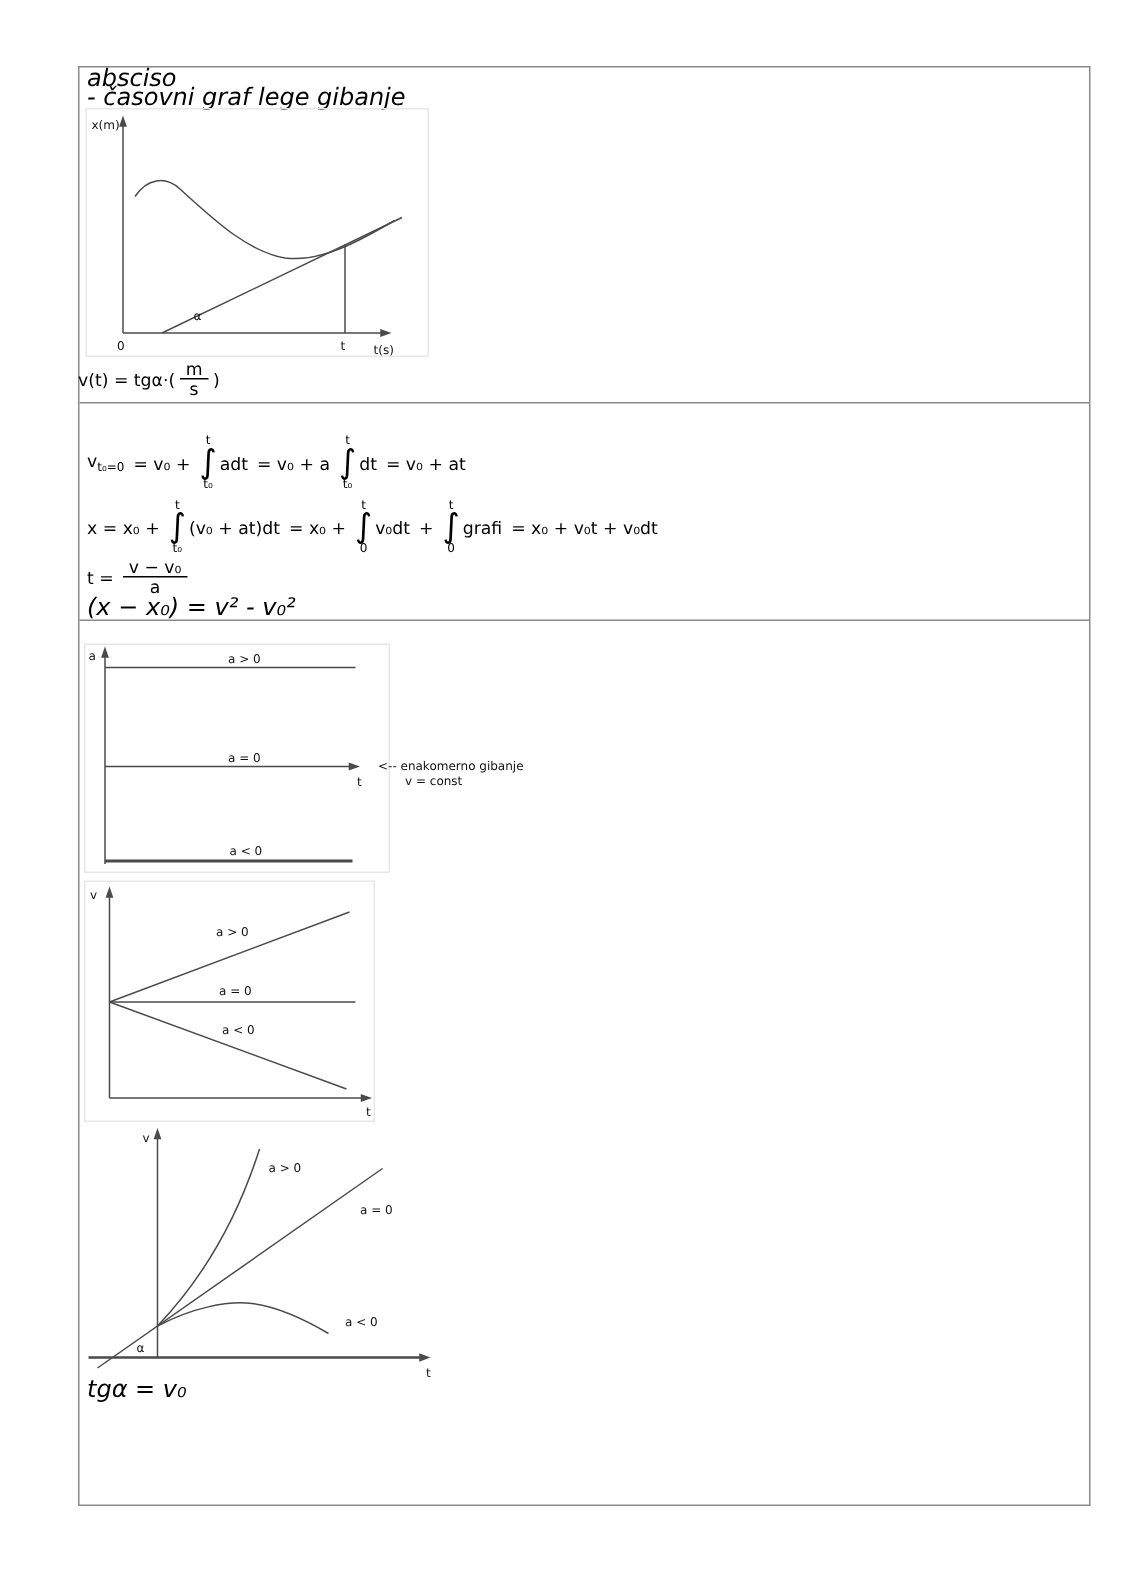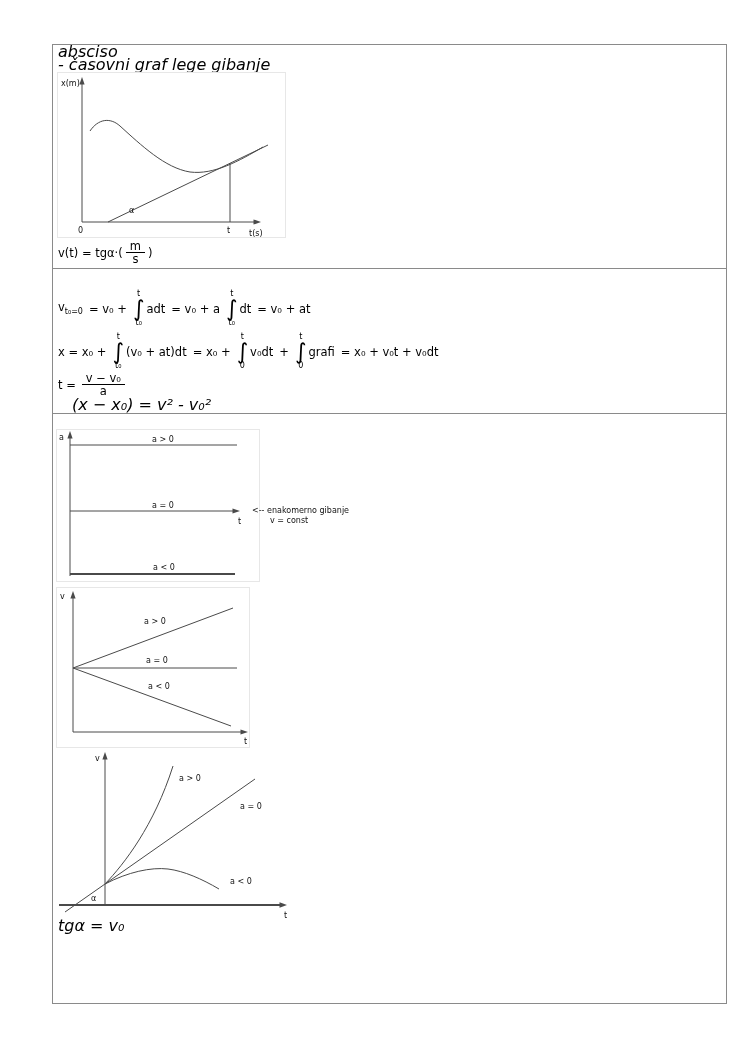--- a/index.html
+++ b/index.html
@@ -42,21 +42,21 @@
     <path class="gl" d="M 33,59 C 41,47 53,45 63,54 C 84,73 108,96 133,100 C 157,103 182,89 206,75"></path>
     <line class="gl" x1="51" y1="150" x2="211" y2="73"></line>
     <line class="gl" x1="173" y1="150" x2="173" y2="91"></line>
     <text x="4" y="14">x(m)</text>
     <text x="21" y="161">0</text>
     <text x="170" y="161">t</text>
     <text x="192" y="164">t(s)</text>
     <text x="72" y="141">α</text>
   </svg>
 
-  <div class="fline" style="left:58px;top:240px">
+  <div class="fline" style="left:52px;top:240px">
     <span>v(t) = tgα·(</span>
     <span class="frac" style="margin:0 -3px"><span class="num">m</span><span>s</span></span>
     <span>)</span>
   </div>
 
 
   <div class="fline" style="left:58px;top:290px">
     <span><span>v</span><sub class="ssub">t₀=0</sub></span>
     <span>= v₀ +</span>
     <span class="integral"><span class="int-lim">t</span><span class="int-sign">∫</span><span class="int-lim">t₀</span></span>
@@ -78,21 +78,21 @@
     <span class="integral"><span class="int-lim">t</span><span class="int-sign">∫</span><span class="int-lim">0</span></span>
     <span style="margin-left:-4px">grafi</span>
     <span>= x₀ + v₀t + v₀dt</span>
   </div>
 
   <div class="fline" style="left:58px;top:372px">
     <span>t =</span>
     <span class="frac"><span class="num">v − v₀</span><span>a</span></span>
   </div>
 
-  <div class="txt" style="left:72px;top:398px">(x − x₀) = v² - v₀²</div>
+  <div class="txt" style="left:58px;top:398px">(x − x₀) = v² - v₀²</div>
 
 
   <svg class="g" style="left:56px;top:429px" width="300" height="154" viewBox="0 0 300 154">
     <rect class="frame" x="0.5" y="0.5" width="203" height="152"></rect>
     <line class="gl" x1="14" y1="8" x2="14" y2="147"></line>
     <polygon class="ah" points="14,2 11.4,9.5 16.6,9.5"></polygon>
     <line class="gl" x1="14" y1="16" x2="181" y2="16"></line>
     <line class="gl" x1="14" y1="82" x2="178" y2="82"></line>
     <polygon class="ah" points="184,82 176.5,79.4 176.5,84.6"></polygon>
     <line class="gl" x1="14" y1="145" x2="179" y2="145" style="stroke-width:2"></line>

